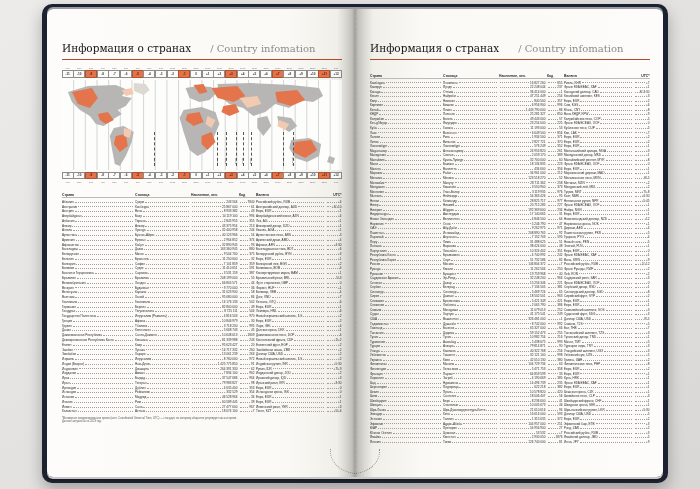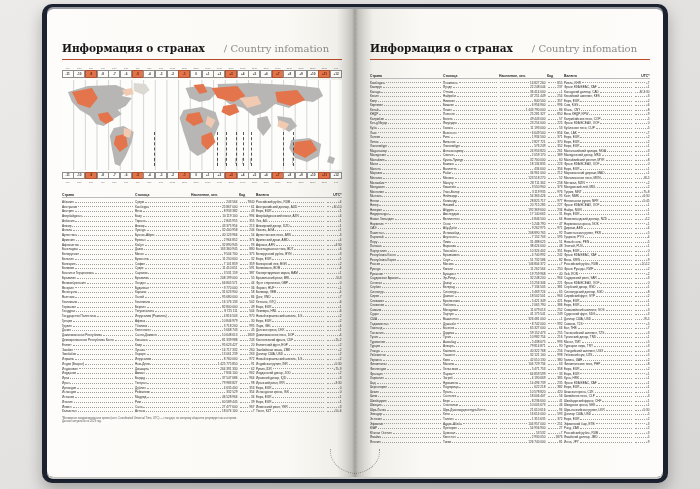--- a/index.html
+++ b/index.html
@@ -16,21 +16,21 @@
     background:linear-gradient(to right,#fdfcfa 0%,#faf9f5 78%,#efede7 97%,#e4e1da 100%);}
   .page.right{border-radius:0 6px 6px 0;
     background:linear-gradient(to left,#fdfcfa 0%,#faf9f5 78%,#efede7 97%,#e4e1da 100%);}
   .gutter{position:absolute;left:50%;transform:translateX(-50%);width:36px;top:0;bottom:0;
     background:linear-gradient(to right,rgba(0,0,0,0),rgba(0,0,0,.16) 42%,rgba(0,0,0,.30) 50%,rgba(0,0,0,.16) 58%,rgba(0,0,0,0));pointer-events:none;}
   .stitch{position:absolute;left:50%;top:6px;bottom:6px;border-left:1.5px dashed #aeb2b8;opacity:.55;pointer-events:none;}
 
   .page-inner{position:absolute;left:15px;right:13px;top:28px;bottom:10px;}
 
   .title{white-space:nowrap;font-family:"DejaVu Serif","Liberation Serif",serif;}
-  .t-ru{font-size:10.5px;font-weight:bold;color:#151515;}
+  .t-ru{font-size:10.5px;font-weight:normal;color:#151515;}
   .t-en{font-size:10px;color:#8b8b8b;margin-left:14px;}
   .title-rule{border-bottom:1.3px solid #b5492a;margin:3px 0 5px 0;}
 
   
   .scale-times{display:flex;height:5px;}
   .scale-times .sc{flex:1;border:none;background:none;font-size:2.1px;color:#666;
     display:flex;align-items:center;justify-content:center;font-weight:normal;}
   .scale-offsets{display:flex;height:7.5px;}
   .sc{flex:1;border:0.4px solid #8d8d8d;margin-left:-0.4px;background:#fcfbf8;
     font-size:3.1px;font-weight:bold;color:#3a3a3a;

